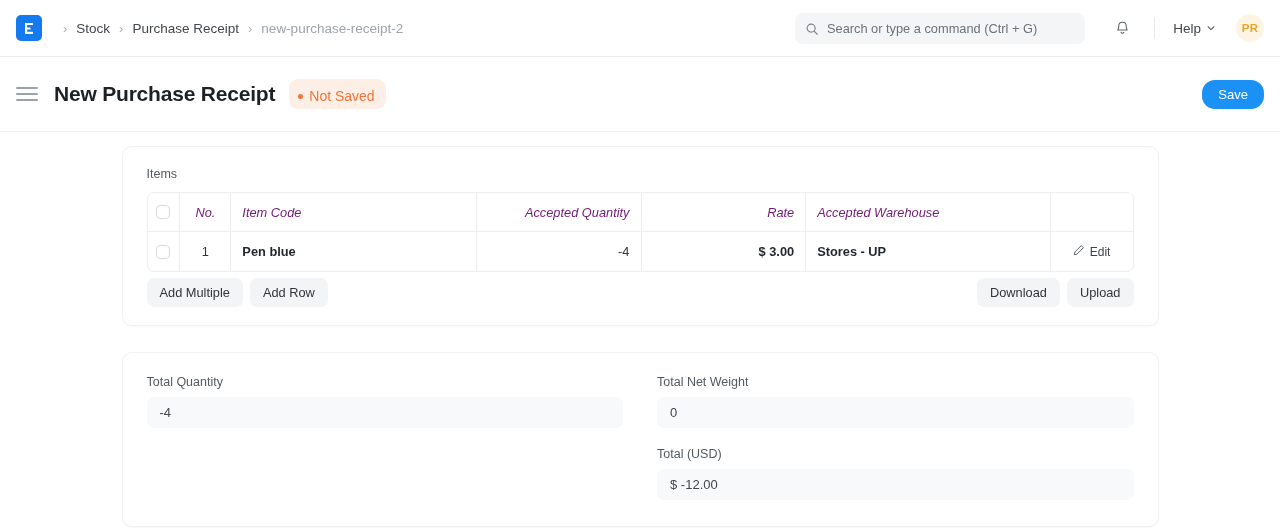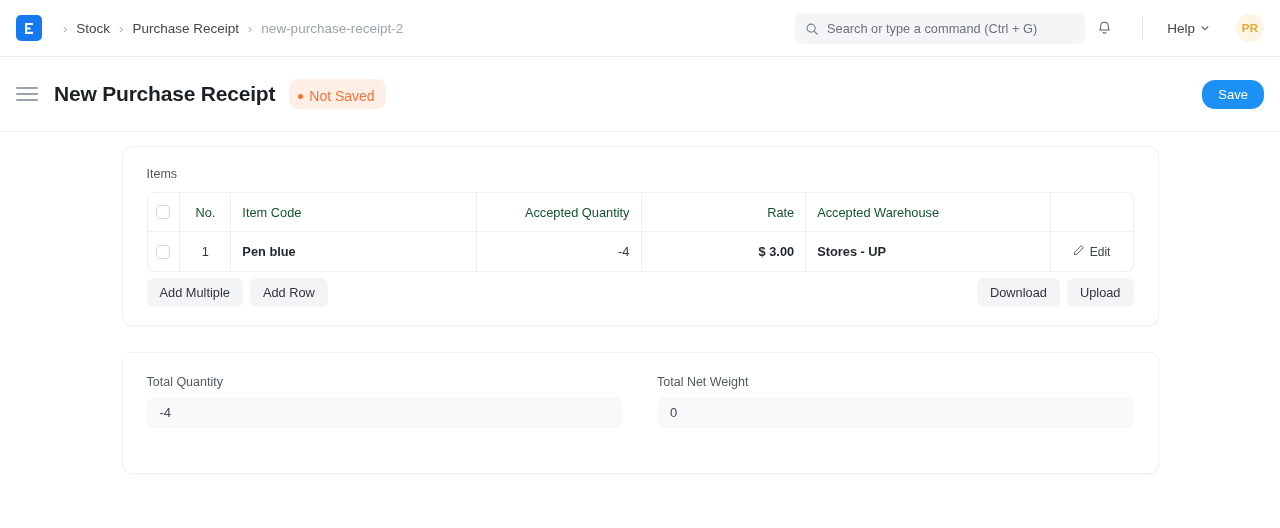--- a/index.html
+++ b/index.html
@@ -66,21 +66,21 @@
     width: 100%;
   }
   .search-input::placeholder { color: #6b7279; }
 
   .nav-right {
     position: absolute;
     right: 16px;
     top: 0; bottom: 0;
     display: flex;
     align-items: center;
-    gap: 8px;
+    gap: 2px;
   }
   .bell-btn {
     width: 32px; height: 32px;
     display: flex; align-items: center; justify-content: center;
     border-radius: 6px;
     cursor: pointer;
   }
   .nav-divider {
     width: 1px; height: 22px;
     background: #e4e7e9;
@@ -211,21 +211,21 @@
   }
   .grid-cell.last { border-right: none; }
   .c-check  { width: 33px;  justify-content: center; padding: 0; }
   .c-no     { width: 51px;  justify-content: center; }
   .c-item   { width: 246px; }
   .c-qty    { width: 165px; justify-content: flex-end; }
   .c-rate   { width: 165px; justify-content: flex-end; }
   .c-wh     { width: 245px; }
   .c-edit   { width: 82px;  justify-content: center; }
 
-  .grid-head .grid-cell { color: #14532d; font-weight: 400; }
+  .grid-head .grid-cell { color: #701a75; font-weight: 400; font-style: italic; }
   .grid-body .grid-cell { color: #2d353c; }
   .grid-body .bold { font-weight: 700; color: #1f262c; }
 
   .checkbox {
     width: 14px; height: 14px;
     border: 1px solid #d5d9dd;
     border-radius: 4px;
     background: #ffffff;
     cursor: pointer;
   }
@@ -415,18 +415,22 @@
           <div class="field-label">Total Quantity</div>
           <div class="field-value">-4</div>
         </div>
       </div>
 
       <div class="col-right">
         <div class="field">
           <div class="field-label">Total Net Weight</div>
           <div class="field-value">0</div>
         </div>
+        <div class="field">
+          <div class="field-label">Total (USD)</div>
+          <div class="field-value">$ -12.00</div>
+        </div>
       </div>
 
     </div>
   </div>
 
 </div>
 
 </body></html>

